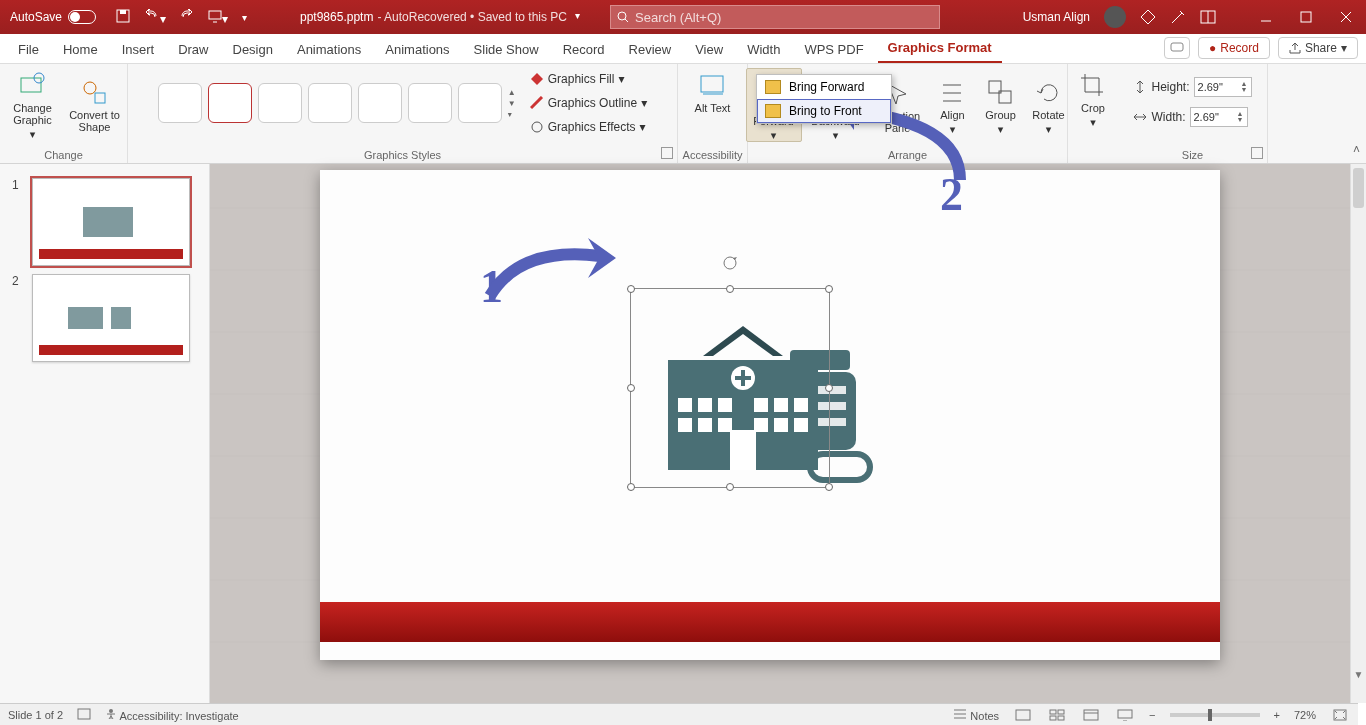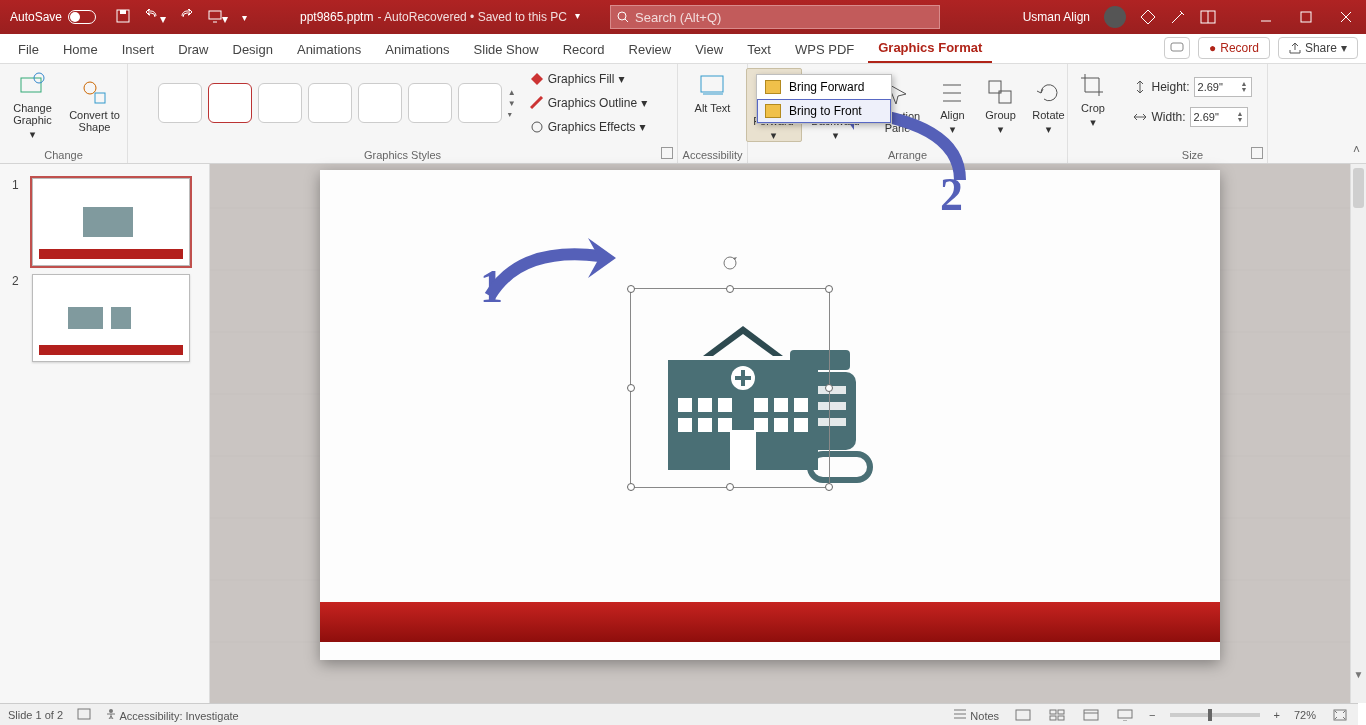--- a/index.html
+++ b/index.html
@@ -174,21 +174,21 @@
   <div class="tab">Home</div>
   <div class="tab">Insert</div>
   <div class="tab">Draw</div>
   <div class="tab">Design</div>
   <div class="tab">Animations</div>
   <div class="tab">Animations</div>
   <div class="tab">Slide Show</div>
   <div class="tab">Record</div>
   <div class="tab">Review</div>
   <div class="tab">View</div>
-  <div class="tab">Text</div>
+  <div class="tab">Width</div>
   <div class="tab">WPS PDF</div>
   <div class="tab active">Graphics Format</div>
   <div class="tabbar-right">
     <div class="commentbtn">
         <svg width="14" height="12">
           <rect x="1" y="1" width="12" height="8" rx="2" fill="none" stroke="#888"></rect>
         </svg>
       </div>
     <div class="pill rec">● <span>Record</span></div>
     <div class="pill share">

